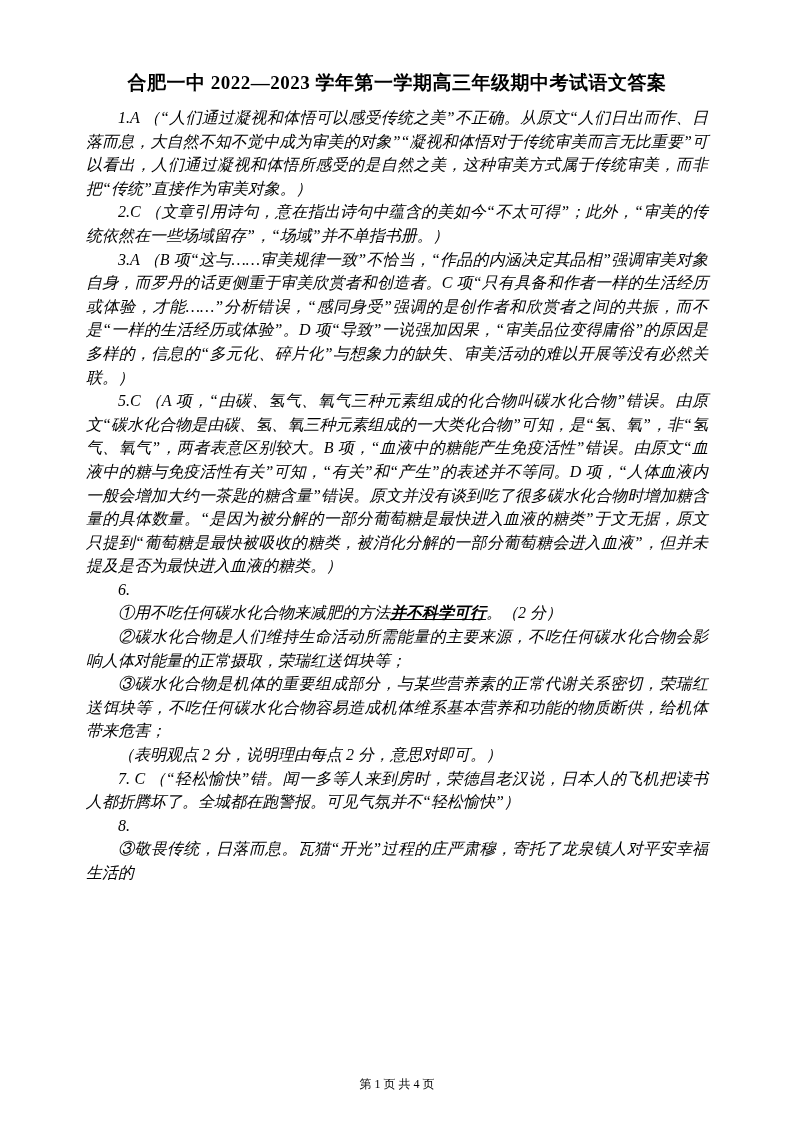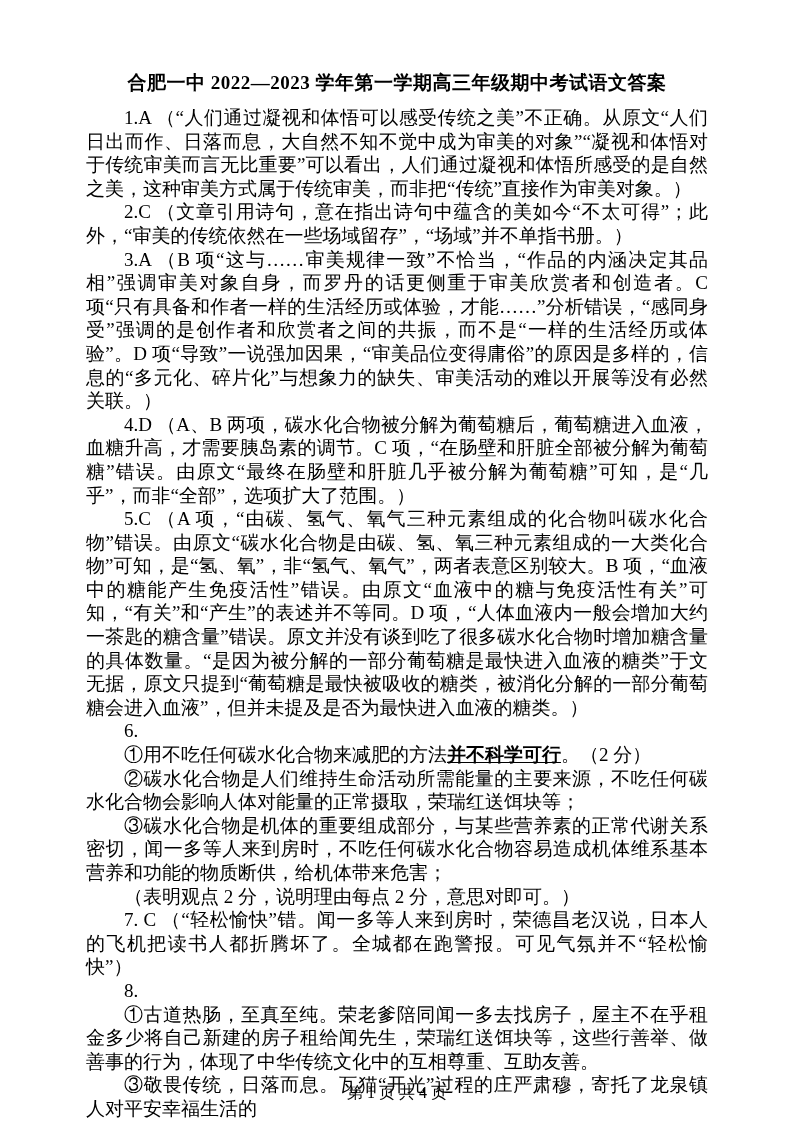--- a/index.html
+++ b/index.html
@@ -22,61 +22,60 @@
   .doc-title {
     margin: 0 0 10px 0;
     text-align: center;
     font-size: 19px;
     line-height: 26px;
     font-weight: bold;
     letter-spacing: 0.5px;
   }
   .para {
     margin: 0;
-    font-size: 19px;
+    font-size: 16px;
     line-height: 23.6px;
     text-align: justify;
     text-indent: 2em;
     word-break: break-all;
+    font-style: italic;
   }
   .emph {
     font-weight: bold;
     text-decoration: underline;
   }
   .page-footer {
     position: absolute;
     left: 0;
     right: 0;
-    bottom: 22px;
+    bottom: 31px;
     text-align: center;
-    font-size: 16px;
+    font-size: 12px;
     line-height: 16px;
     color: #000000;
   }
 </style>
 </head>
 <body>
 
 <div class="page">
 
   <h1 class="doc-title">合肥一中 2022—2023 学年第一学期高三年级期中考试语文答案</h1>
 
   <p class="para">1.A （“人们通过凝视和体悟可以感受传统之美”不正确。从原文“人们日出而作、日落而息，大自然不知不觉中成为审美的对象”“凝视和体悟对于传统审美而言无比重要”可以看出，人们通过凝视和体悟所感受的是自然之美，这种审美方式属于传统审美，而非把“传统”直接作为审美对象。）</p>
   <p class="para">2.C （文章引用诗句，意在指出诗句中蕴含的美如今“不太可得”；此外，“审美的传统依然在一些场域留存”，“场域”并不单指书册。）</p>
   <p class="para">3.A （B 项“这与……审美规律一致”不恰当，“作品的内涵决定其品相”强调审美对象自身，而罗丹的话更侧重于审美欣赏者和创造者。C 项“只有具备和作者一样的生活经历或体验，才能……”分析错误，“感同身受”强调的是创作者和欣赏者之间的共振，而不是“一样的生活经历或体验”。D 项“导致”一说强加因果，“审美品位变得庸俗”的原因是多样的，信息的“多元化、碎片化”与想象力的缺失、审美活动的难以开展等没有必然关联。）</p>
-  <p class="para">4.D （A、B 两项，碳水化合物被分解为葡萄糖后，葡萄糖进入血液，血糖升高，才需要胰岛素的调节。C 项，“在肠壁和肝脏全部被分解为葡萄糖”错误。由原文“最终在肠壁和肝脏几乎被分解为葡萄糖”可知，是“几乎”，而非“全部”，选项扩大了范围。）</p>
   <p class="para">5.C （A 项，“由碳、氢气、氧气三种元素组成的化合物叫碳水化合物”错误。由原文“碳水化合物是由碳、氢、氧三种元素组成的一大类化合物”可知，是“氢、氧”，非“氢气、氧气”，两者表意区别较大。B 项，“血液中的糖能产生免疫活性”错误。由原文“血液中的糖与免疫活性有关”可知，“有关”和“产生”的表述并不等同。D 项，“人体血液内一般会增加大约一茶匙的糖含量”错误。原文并没有谈到吃了很多碳水化合物时增加糖含量的具体数量。“是因为被分解的一部分葡萄糖是最快进入血液的糖类”于文无据，原文只提到“葡萄糖是最快被吸收的糖类，被消化分解的一部分葡萄糖会进入血液”，但并未提及是否为最快进入血液的糖类。）</p>
 
   <p class="para">6.</p>
   <p class="para"><span>①用不吃任何碳水化合物来减肥的方法</span><span class="emph">并不科学可行</span><span>。（2 分）</span></p>
   <p class="para">②碳水化合物是人们维持生命活动所需能量的主要来源，不吃任何碳水化合物会影响人体对能量的正常摄取，荣瑞红送饵块等；</p>
-  <p class="para">③碳水化合物是机体的重要组成部分，与某些营养素的正常代谢关系密切，闻一多等人来到房时，不吃任何碳水化合物容易造成机体维系基本营养和功能的物质断供，给机体带来危害；</p>
+  <p class="para">③碳水化合物是机体的重要组成部分，与某些营养素的正常代谢关系密切，荣瑞红送饵块等，不吃任何碳水化合物容易造成机体维系基本营养和功能的物质断供，给机体带来危害；</p>
   <p class="para">（表明观点 2 分，说明理由每点 2 分，意思对即可。）</p>
 
   <p class="para">7. C （“轻松愉快”错。闻一多等人来到房时，荣德昌老汉说，日本人的飞机把读书人都折腾坏了。全城都在跑警报。可见气氛并不“轻松愉快”）</p>
 
   <p class="para">8.</p>
-  <p class="para">①古道热肠，至真至纯。荣老爹陪同闻一多去找房子，屋主不在乎租金多少将自己新建的房子租给闻先生，荣瑞红送饵块等，这些行善举、做善事的行为，体现了中华传统文化中的互相尊重、互助友善。</p>
   <p class="para">③敬畏传统，日落而息。瓦猫“开光”过程的庄严肃穆，寄托了龙泉镇人对平安幸福生活的</p>
 
   <div class="page-footer">第 1 页 共 4 页</div>
 
 </div>
 
 </body></html>

